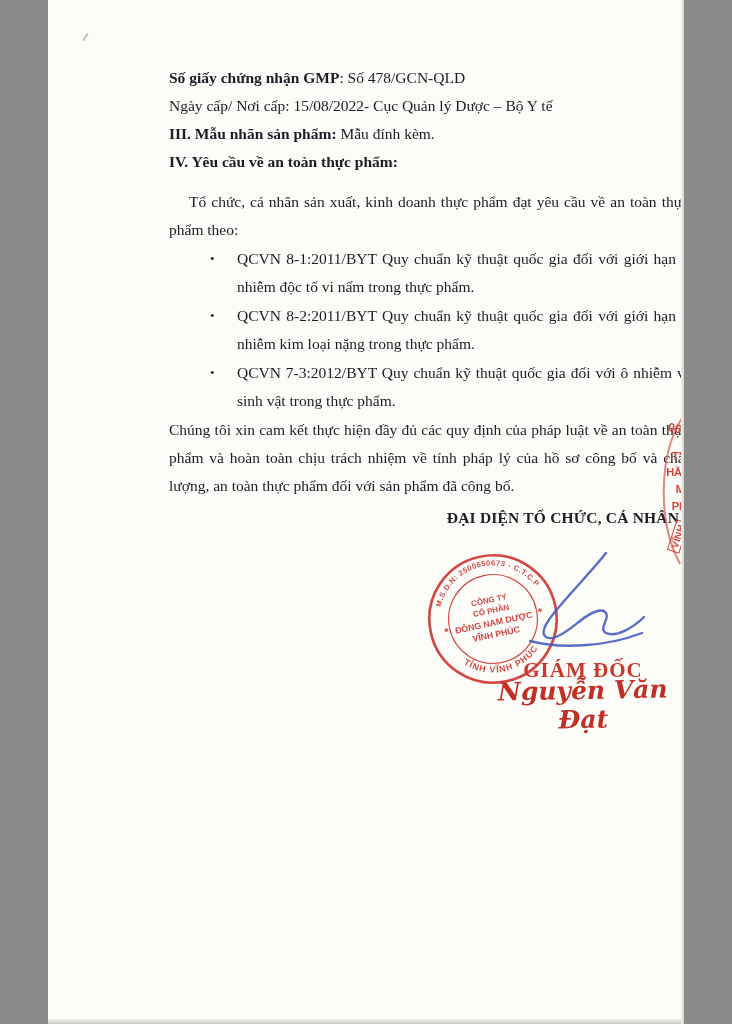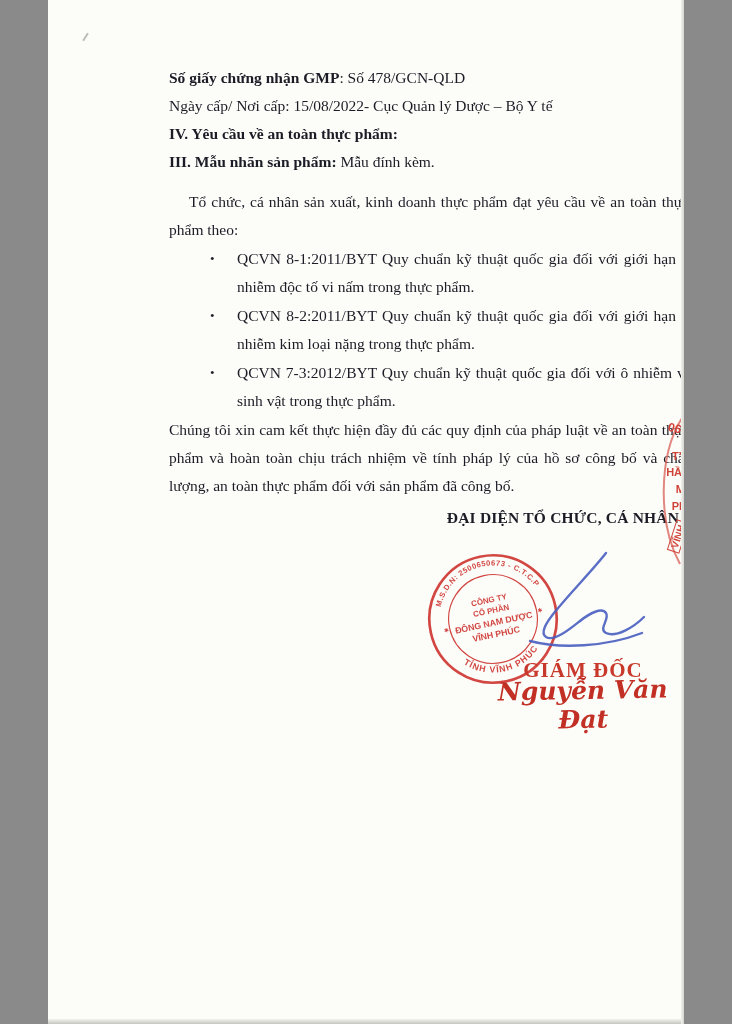--- a/index.html
+++ b/index.html
@@ -66,23 +66,23 @@
 <div class="page">
 
   <div class="pen-mark"></div>
 
   <div class="content">
 
     <div class="line"><span class="b">Số giấy chứng nhận GMP</span><span>: Số 478/GCN-QLD</span></div>
 
     <div class="line">Ngày cấp/ Nơi cấp: 15/08/2022- Cục Quản lý Dược – Bộ Y tế</div>
 
+    <div class="line"><span class="b">III. Mẫu nhãn sản phẩm:</span><span> Mẫu đính kèm.</span></div>
+
     <div class="line b">IV. Yêu cầu về an toàn thực phẩm:</div>
-
-    <div class="line"><span class="b">III. Mẫu nhãn sản phẩm:</span><span> Mẫu đính kèm.</span></div>
 
     <p class="para" style="text-indent:20px;margin-top:12px;">Tổ chức, cá nhân sản xuất, kinh doanh thực phẩm đạt yêu cầu về an toàn thực phẩm theo:</p>
 
     <div class="bullet">
       <span class="dot">•</span>
       <span class="btxt">QCVN 8-1:2011/BYT Quy chuẩn kỹ thuật quốc gia đối với giới hạn ô nhiễm độc tố vi nấm trong thực phẩm.</span>
     </div>
     <div class="bullet">
       <span class="dot">•</span>
       <span class="btxt">QCVN 8-2:2011/BYT Quy chuẩn kỹ thuật quốc gia đối với giới hạn ô nhiễm kim loại nặng trong thực phẩm.</span>

